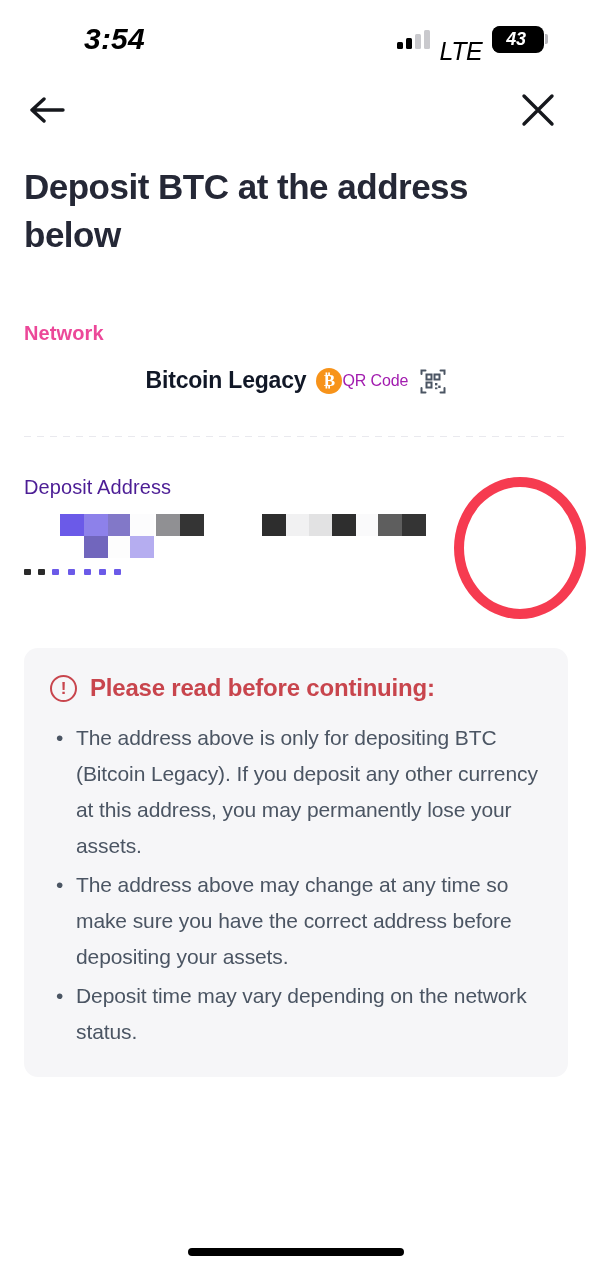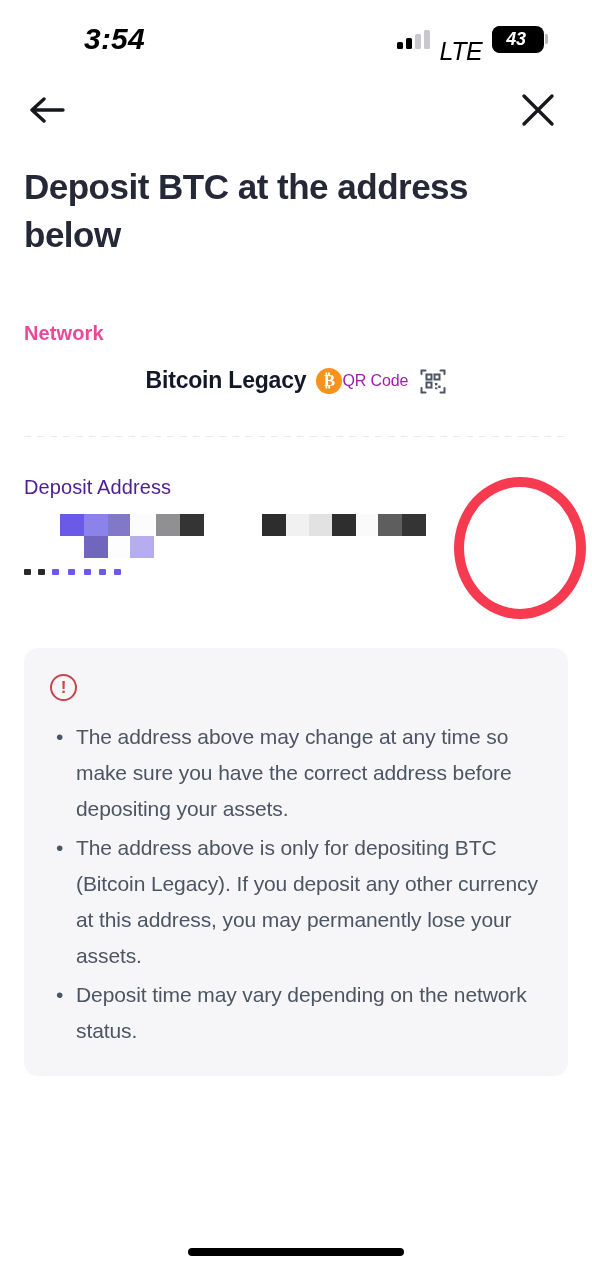--- a/index.html
+++ b/index.html
@@ -262,22 +262,23 @@
       <span style="left: 60px; background: rgb(107, 90, 232);"></span>
       <span style="left: 75px; background: rgb(107, 90, 232);"></span>
       <span style="left: 90px; background: rgb(107, 90, 232);"></span>
     </div>
 
   <div class="annot-circle" style="border-color: rgb(246, 59, 80);"></div>
 
   <div class="warn-box" style="background: rgb(246, 246, 248);">
     <div class="warn-head">
       <span class="warn-ico">!</span>
+      <span class="warn-title">Please read before continuing:</span>
     </div>
     <ul class="warn-list">
+      <li>The address above is only for depositing BTC (Bitcoin Legacy). If you deposit any other currency at this address, you may permanently lose your assets.</li>
       <li>The address above may change at any time so make sure you have the correct address before depositing your assets.</li>
-      <li>The address above is only for depositing BTC (Bitcoin Legacy). If you deposit any other currency at this address, you may permanently lose your assets.</li>
       <li>Deposit time may vary depending on the network status.</li>
     </ul>
   </div>
 
   <div class="home-bar"></div>
 </div>
 
 </body></html>

